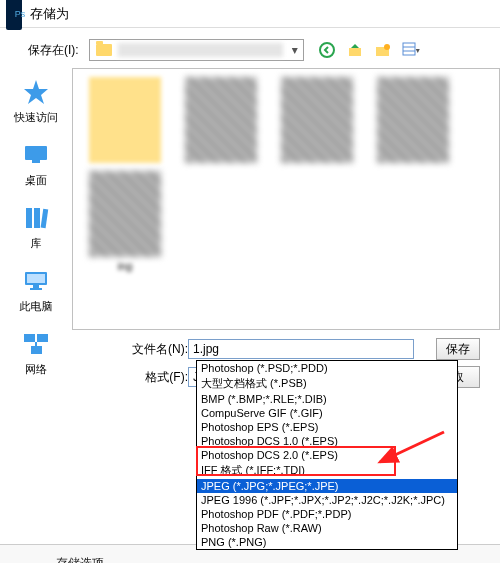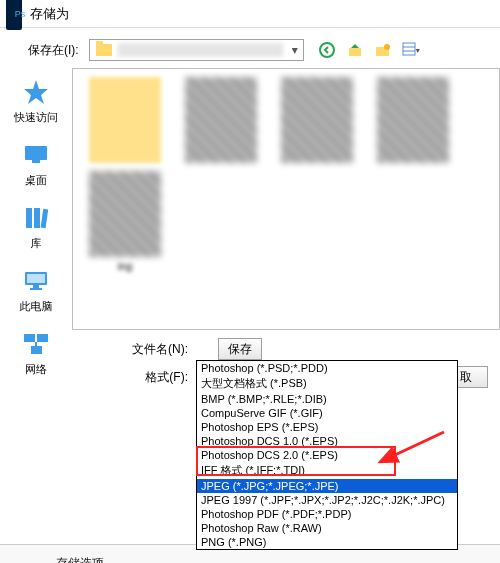--- a/index.html
+++ b/index.html
@@ -21,21 +21,21 @@
 .side-item { display: flex; flex-direction: column; align-items: center; gap: 2px; cursor: pointer; }
 .side-icon { width: 32px; height: 32px; display: flex; align-items: center; justify-content: center; }
 .side-label { font-size: 11px; color: #000; }
 .file-grid { flex: 1; border: 1px solid #c0c0c0; background: #fff; padding: 8px; display: flex; flex-wrap: wrap; gap: 8px; align-content: flex-start; }
 .thumb { width: 88px; display: flex; flex-direction: column; align-items: center; }
 .thumb-img { width: 72px; height: 86px; background: linear-gradient(45deg,#999 25%,#bbb 25%,#bbb 50%,#999 50%,#999 75%,#bbb 75%); background-size: 14px 14px; filter: blur(3px); }
 .thumb-folder { width: 72px; height: 86px; background: #ffe18b; position: relative; filter: blur(2px); }
 .thumb-label { font-size: 11px; color: #000; margin-top: 3px; filter: blur(2px); }
 .fields { margin: 8px 0 0 118px; }
 .field-row { display: flex; align-items: center; margin-bottom: 6px; position: relative; }
-.field-label { width: 70px; text-align: right; margin-right: 8px; }
+.field-label { width: 70px; text-align: right; }
 .field-input { width: 226px; height: 20px; border: 1px solid #7a9fcb; background: #fff; padding: 0 4px; font-size: 12px; }
 .field-combo { width: 226px; height: 20px; border: 1px solid #7a9fcb; background: #fff; padding: 0 4px; display: flex; align-items: center; position: relative; }
 .field-combo::after { content: '▾'; position: absolute; right: 4px; color: #555; }
 .btn { width: 44px; height: 22px; border: 1px solid #a0a0a0; background: linear-gradient(#fdfdfd,#e6e6e6); margin-left: 22px; font-size: 12px; }
 .dropdown-list { position: absolute; left: 196px; top: 360px; width: 262px; background: #fff; border: 1px solid #000; z-index: 10; }
 .dropdown-list div { padding: 1px 4px; font-size: 11px; color: #000; white-space: nowrap; overflow: hidden; }
 .dd-selected { background: #0a5fd6; color: #fff !important; }
 .red-box { position: absolute; left: 196px; top: 446px; width: 200px; height: 30px; border: 2px solid #ff2020; z-index: 15; pointer-events: none; }
 .red-arrow { position: absolute; left: 372px; top: 428px; z-index: 16; pointer-events: none; }
 .options-panel { margin-top: 156px; border-top: 1px solid #ccc; padding: 10px 26px; background: #f8f8f8; height: 180px; }
@@ -156,20 +156,21 @@
     <div class="thumb">
         <div class="thumb-img"></div>
         <span class="thumb-label">ing</span>
       </div>
   </div>
 </div>
 
 <div class="fields">
   <div class="field-row">
     <span class="field-label">文件名(N):</span>
+    <input class="field-input" value="1.jpg" style="">
     <button class="btn">保存</button>
   </div>
   <div class="field-row">
     <span class="field-label">格式(F):</span>
     <div class="field-combo">
         <span>JPEG (*.JPG;*.JPEG;*.JPE)</span>
       </div>
     <button class="btn">取</button>
   </div>
 </div>
@@ -177,21 +178,21 @@
 <div class="dropdown-list" id="ddlist">
     <div>Photoshop (*.PSD;*.PDD)</div>
     <div>大型文档格式 (*.PSB)</div>
     <div>BMP (*.BMP;*.RLE;*.DIB)</div>
     <div>CompuServe GIF (*.GIF)</div>
     <div>Photoshop EPS (*.EPS)</div>
     <div>Photoshop DCS 1.0 (*.EPS)</div>
     <div>Photoshop DCS 2.0 (*.EPS)</div>
     <div>IFF 格式 (*.IFF;*.TDI)</div>
     <div class="dd-selected">JPEG (*.JPG;*.JPEG;*.JPE)</div>
-    <div>JPEG 1997 (*.JPF;*.JPX;*.JP2;*.J2C;*.J2K;*.JPC)</div>
+    <div>JPEG 1996 (*.JPF;*.JPX;*.JP2;*.J2C;*.J2K;*.JPC)</div>
     <div>Photoshop PDF (*.PDF;*.PDP)</div>
     <div>Photoshop Raw (*.RAW)</div>
     <div>PNG (*.PNG)</div>
   </div>
 
 <div class="red-box"></div>
 <svg class="red-arrow" width="80" height="40">
   <defs>
       <marker id="ah" markerWidth="8" markerHeight="8" refX="6" refY="3" orient="auto">
         <path d="M0,0 L7,3 L0,6 Z" fill="#ff2020"></path>

